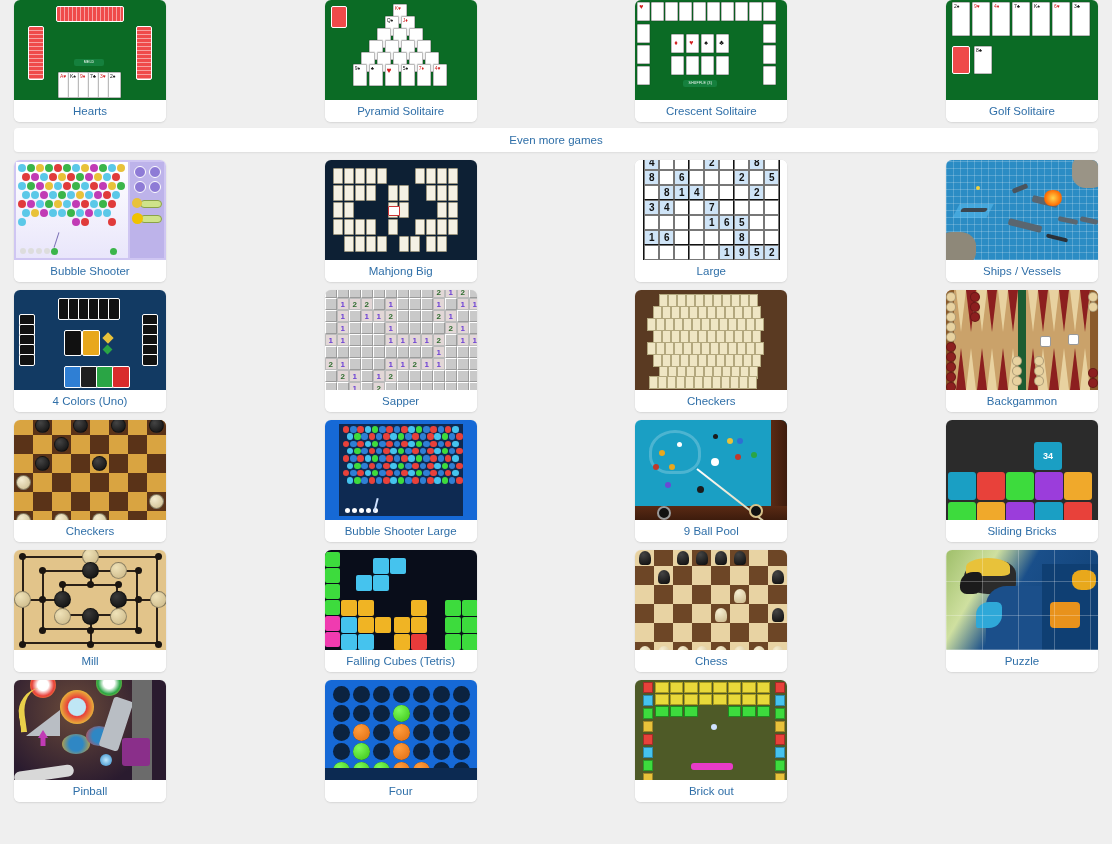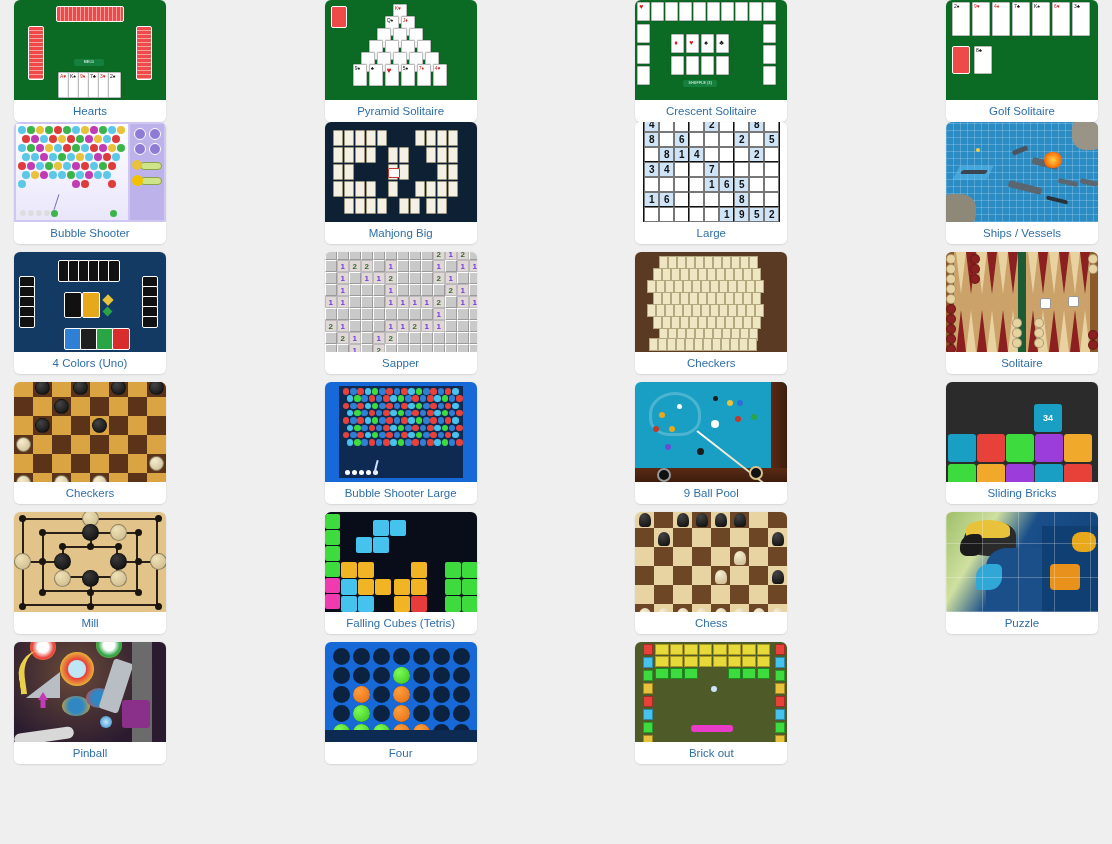--- a/index.html
+++ b/index.html
@@ -311,20 +311,23 @@
           <div class="redback" style="left:6px;top:46px;width:18px;height:28px;"></div>
           <div class="pcard" style="left:28px;top:46px;width:18px;height:28px;"></div>
           <div class="pip blk" style="left:30px;top:48px;">8♣</div>
         </div>
       </div>
       <div class="card-label">Golf Solitaire</div>
     </div>
 
   </div>
 
+  <div class="banner">
+    <span>Even more games</span>
+  </div>
 
   <div class="grid">
 
     <div class="card">
       <div class="thumb bsbg">
         <div class="art">
           <div class="bsfield" style="left:2px;top:2px;width:112px;height:96px;"></div>
           <div class="bspanel" style="left:116px;top:2px;width:34px;height:96px;"></div>
           <div class="bsbtn" style="left:120px;top:6px;width:12px;height:12px;"></div>
           <div class="bsbtn" style="left:135px;top:6px;width:12px;height:12px;"></div>
@@ -872,21 +875,21 @@
             <div class="chk" style="left: 88px; top: 76px; width: 10px; height: 10px; background: rgb(232, 210, 160); border: 1px solid rgba(0, 0, 0, 0.25);"></div>
             <div class="chk" style="left: 88px; top: 86px; width: 10px; height: 10px; background: rgb(232, 210, 160); border: 1px solid rgba(0, 0, 0, 0.25);"></div>
             <div class="chk" style="left: 142px; top: 2px; width: 10px; height: 10px; background: rgb(232, 210, 160); border: 1px solid rgba(0, 0, 0, 0.25);"></div>
             <div class="chk" style="left: 142px; top: 12px; width: 10px; height: 10px; background: rgb(232, 210, 160); border: 1px solid rgba(0, 0, 0, 0.25);"></div>
             <div class="chk" style="left: 142px; top: 78px; width: 10px; height: 10px; background: rgb(140, 31, 31); border: 1px solid rgba(0, 0, 0, 0.25);"></div>
             <div class="chk" style="left: 142px; top: 88px; width: 10px; height: 10px; background: rgb(140, 31, 31); border: 1px solid rgba(0, 0, 0, 0.25);"></div>
             <div style="position: absolute; left: 94px; top: 46px; width: 11px; height: 11px; background: rgb(255, 255, 255); border-radius: 2px; border: 1px solid rgb(153, 153, 153);"></div>
             <div style="position: absolute; left: 122px; top: 44px; width: 11px; height: 11px; background: rgb(255, 255, 255); border-radius: 2px; border: 1px solid rgb(153, 153, 153);"></div>
           </div>
       </div>
-      <div class="card-label">Solitaire</div>
+      <div class="card-label">Backgammon</div>
     </div>
 
     <div class="card">
       <div class="thumb ckbg">
         <div class="art" id="checkers-board">
             <div class="cksq" style="left: 19px; top: -4px; width: 19px; height: 19px; background: rgb(90, 51, 24);"></div>
             <div class="cksq" style="left: 57px; top: -4px; width: 19px; height: 19px; background: rgb(90, 51, 24);"></div>
             <div class="cksq" style="left: 95px; top: -4px; width: 19px; height: 19px; background: rgb(90, 51, 24);"></div>
             <div class="cksq" style="left: 133px; top: -4px; width: 19px; height: 19px; background: rgb(90, 51, 24);"></div>
             <div class="cksq" style="left: 0px; top: 15px; width: 19px; height: 19px; background: rgb(90, 51, 24);"></div>

